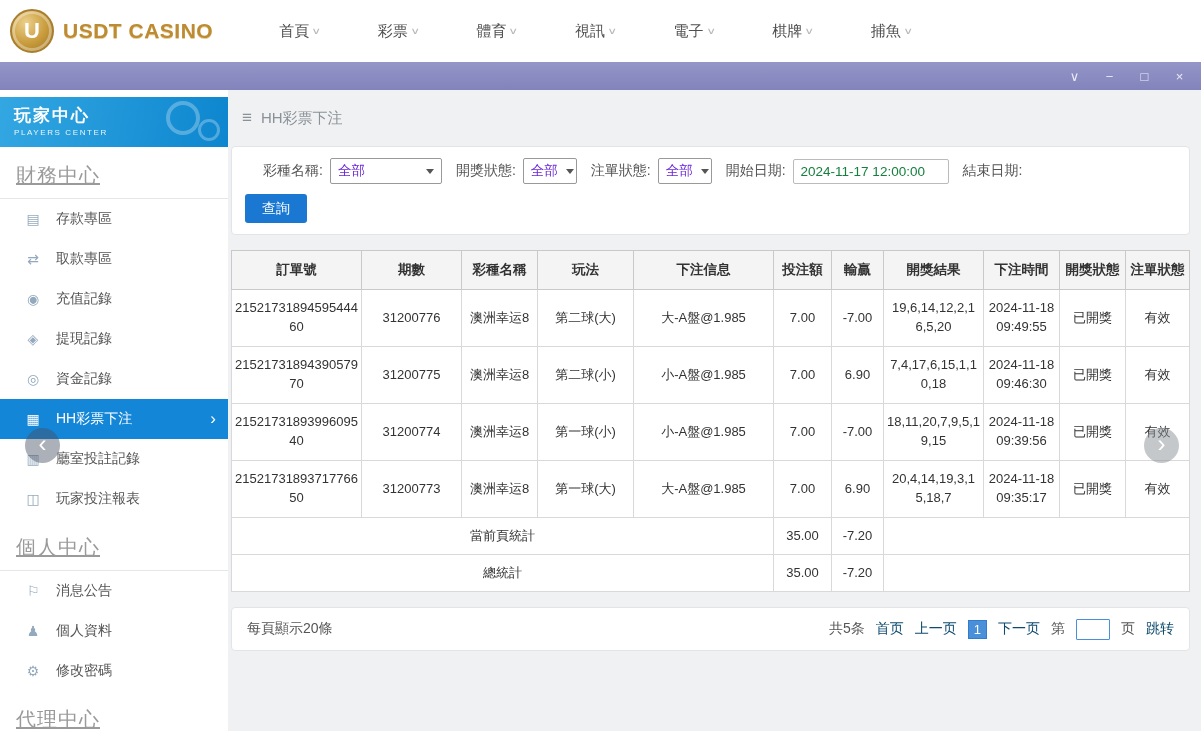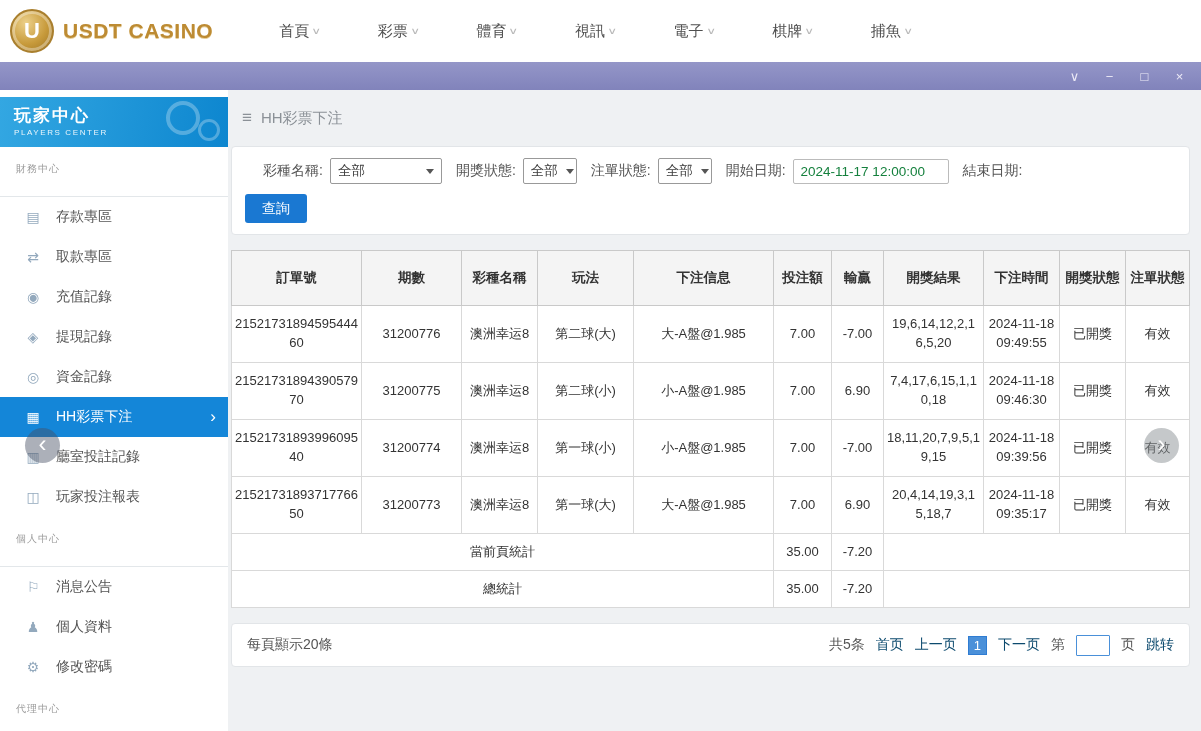--- a/index.html
+++ b/index.html
@@ -40,56 +40,56 @@
   .sidebar { width:228px; flex:none; background:#fff; padding-top:7px; }
   .side-header {
     height:50px; background:linear-gradient(100deg,#33a7e2,#0d86cf);
     color:#fff; padding:7px 0 0 14px; position:relative; overflow:hidden;
   }
   .side-header .t { font-size:17px; font-weight:bold; letter-spacing:2px; }
   .side-header .s { font-size:8px; letter-spacing:1.6px; opacity:.9; margin-top:1px; }
   .deco1,.deco2 { position:absolute; border-radius:50%; border:4px solid rgba(255,255,255,.28); }
   .deco1 { width:34px; height:34px; right:28px; top:4px; }
   .deco2 { width:22px; height:22px; right:8px; top:22px; border-width:3px; }
-  .side-section-title { font-size:10px; color:#9a9a9a; padding:15px 16px 20px; border-bottom:1px solid #e3e7ea; letter-spacing:1px; }
+  .side-section-title { font-size:20px; color:#9a9a9a; padding:15px 16px 9px; border-bottom:1px solid #e3e7ea; letter-spacing:1px;text-decoration:underline; }
   .side-item { height:40px; display:flex; align-items:center; padding:0 14px 0 24px; font-size:14px; color:#555; cursor:pointer; position:relative; }
   .si-icon { width:18px; margin-right:14px; color:#93a9bd; font-size:14px; text-align:center; flex:none; }
   .side-item.active { background:#1486d8; color:#fff; }
   .side-item.active .si-icon { color:#fff; }
   .side-chevron { position:absolute; right:12px; font-size:17px; color:#fff; }
 
   
   .content { flex:1; background:#eff1f3; padding:0 11px 8px 3px; overflow:hidden; }
   .breadcrumb { height:56px; display:flex; align-items:center; gap:9px; padding-left:11px; color:#8b9197; }
   .bc-icon { font-size:17px; cursor:pointer; }
   .bc-title { font-size:15px; }
 
   .panel { background:#fff; border:1px solid #e2e5e8; border-radius:4px; }
   .filter-panel { padding:11px 13px; }
   .filter-row { display:flex; align-items:center; gap:7px; font-size:14px; color:#555; white-space:nowrap; }
   .f-label { margin-left:7px; }
   .f-label:first-child { margin-left:18px; }
   .fake-select {
-    border:1px solid #999; border-radius:2px; height:26px; background:#fff; color:#404040;
+    border:1px solid #999; border-radius:2px; height:26px; background:#fff; color:#6d28d9;
     display:flex; align-items:center; justify-content:space-between; padding:0 7px; cursor:pointer; font-size:13.5px;
   }
   .caret-dn { width:0; height:0; border-left:4px solid transparent; border-right:4px solid transparent; border-top:5px solid #555; margin-left:8px; }
   .sel-lottery { width:112px; }
   .sel-small { width:54px; }
   .date-input { width:156px; height:25px; border:1px solid #bbb; border-radius:2px; font-size:13.5px; color:#15803d; padding:0 7px; font-family:inherit; }
   .btn-search {
     margin-top:10px; background:#1a78d2; color:#fff; border:none; border-radius:3px;
     height:29px; padding:0 17px; font-size:14px; cursor:pointer; font-family:inherit;
   }
 
   .data-table {
     width:100%; border-collapse:collapse; table-layout:fixed; background:#fff;
     font-size:13px; color:#333; margin-top:15px; border:1px solid #c6c6c6;
   }
-  .data-table th { background:#f4f4f4; font-weight:bold; height:38px; border:1px solid #c9c9c9; padding:18px 1px; font-size:13.5px; }
+  .data-table th { background:#f4f4f4; font-weight:bold; height:38px; border:1px solid #c9c9c9; padding:10px 1px; font-size:13.5px; }
   .data-table td { border:1px solid #d9d9d9; text-align:center; padding:6px 3px; word-break:break-all; line-height:1.45; }
   tr.data-row { height:57px; }
   tr.sum-row { height:37px; }
 
   .pagination { margin-top:15px; height:44px; display:flex; align-items:center; justify-content:space-between; padding:0 15px; font-size:14px; color:#555; }
   .pg-right { display:flex; align-items:center; gap:11px; }
   .pg-link { color:#0c4a6e; cursor:pointer; }
   .pg-current { background:#4a90d9; color:#fff; border:1px solid #2f7cd2; padding:0 5px; font-size:13px; line-height:17px; cursor:default; }
   .pg-input { width:34px; height:21px; border:1px solid #4a90d9; border-radius:1px; font-family:inherit; }
 

